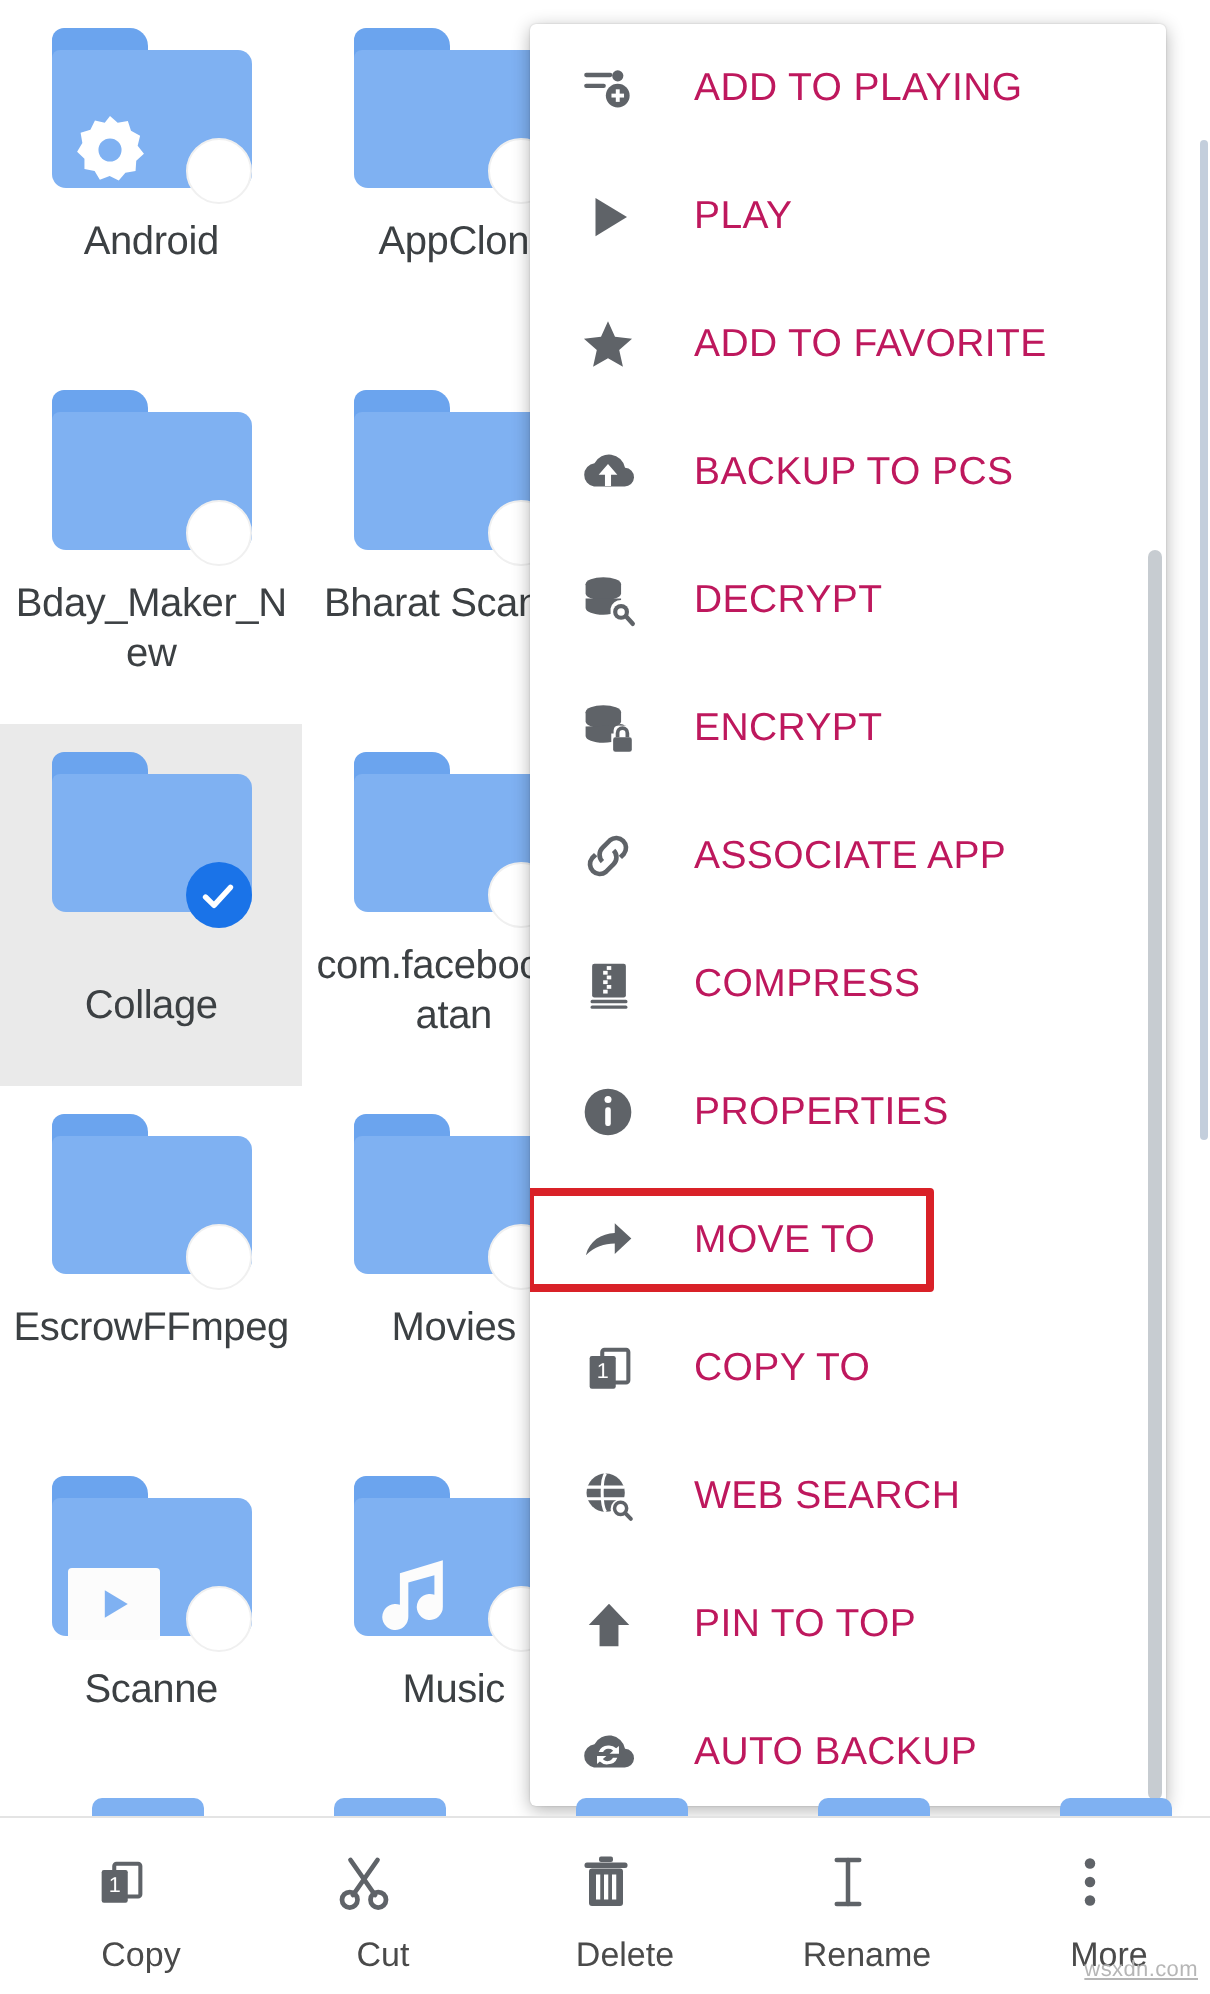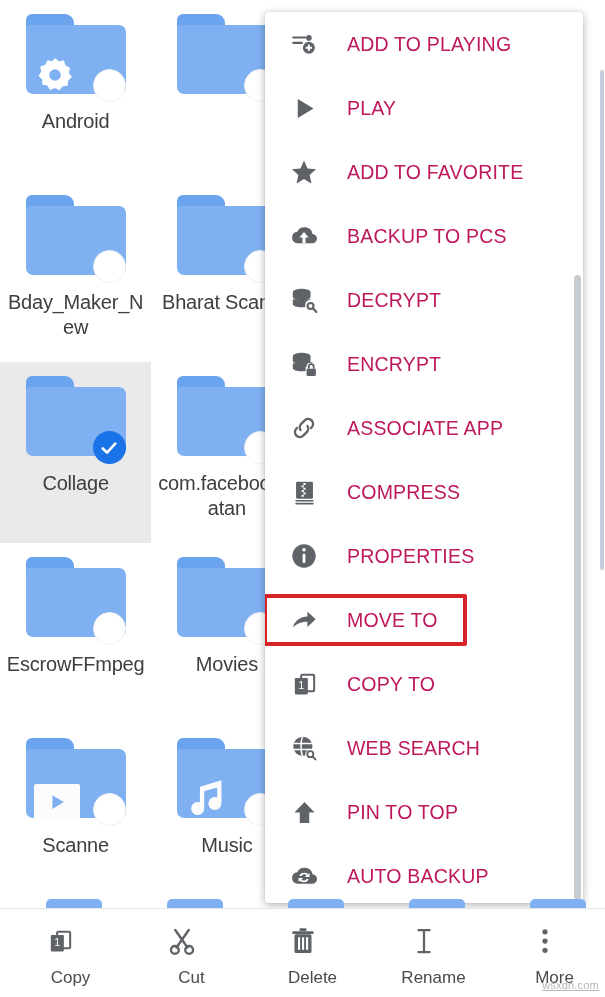--- a/index.html
+++ b/index.html
@@ -31,20 +31,21 @@
     width: 151.25px;
     min-height: 181px;
     display: flex;
     flex-direction: column;
     align-items: center;
     padding-top: 14px;
     position: relative;
   }
   .grid-cell.selected {
     background: #eaeaea;
+    gap: 20px;
   }
   .folder-icon {
     position: relative;
     width: 104px;
     height: 88px;
   }
   .folder-tab {
     position: absolute;
     left: 2px; top: 0;
     width: 48px; height: 17px;
@@ -229,20 +230,28 @@
             <div class="folder-body"></div>
             <div class="folder-overlay">
               <svg width="42" height="42" viewBox="0 0 24 24" fill="#ffffff">
                 <path d="M12 2.3l2.2 1.9 2.9-.5.9 2.8 2.6 1.4-.7 2.9 1.8 2.3-2.2 2-.2 2.9-2.9.5-1.9 2.2-2.6-1.3-2.8 1.1-1.5-2.5-2.9-.6v-2.9l-2.1-2 1.5-2.5-.5-2.9 2.8-.9 1.3-2.6 2.8.6z"></path>
                 <circle cx="12" cy="12" r="3.3" fill="#7fb1f2"></circle>
               </svg>
             </div>
             <div class="folder-badge"></div>
           </div>
           <div class="folder-label">Android</div>
+        </div>
+        <div class="grid-cell">
+          <div class="folder-icon">
+            <div class="folder-tab"></div>
+            <div class="folder-body"></div>
+            <div class="folder-badge"></div>
+          </div>
+          <div class="folder-label">AppClon</div>
         </div>
         <div class="grid-cell">
           <div class="folder-icon">
             <div class="folder-tab"></div>
             <div class="folder-body"></div>
             <div class="folder-badge"></div>
           </div>
           <div class="folder-label"></div>
         </div>
         <div class="grid-cell">

